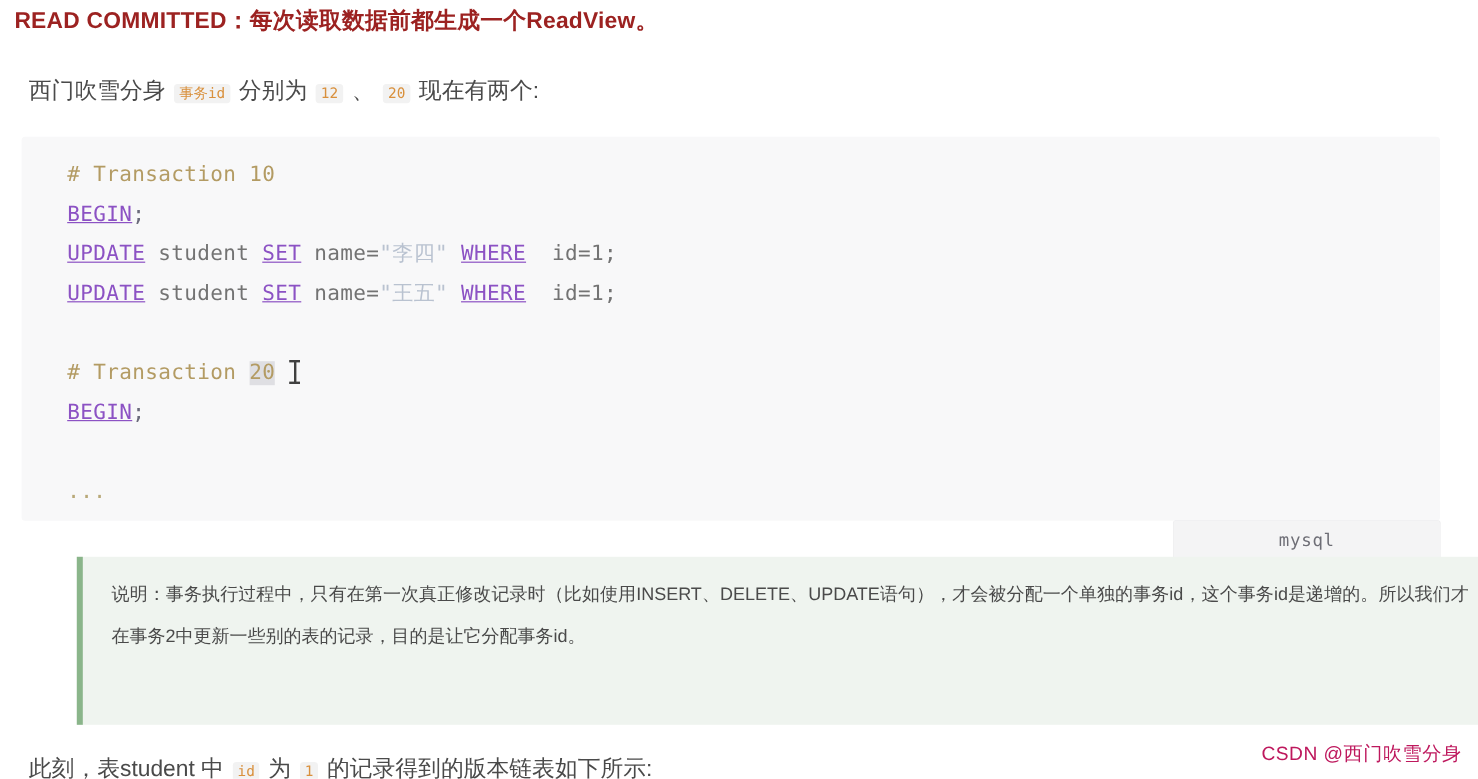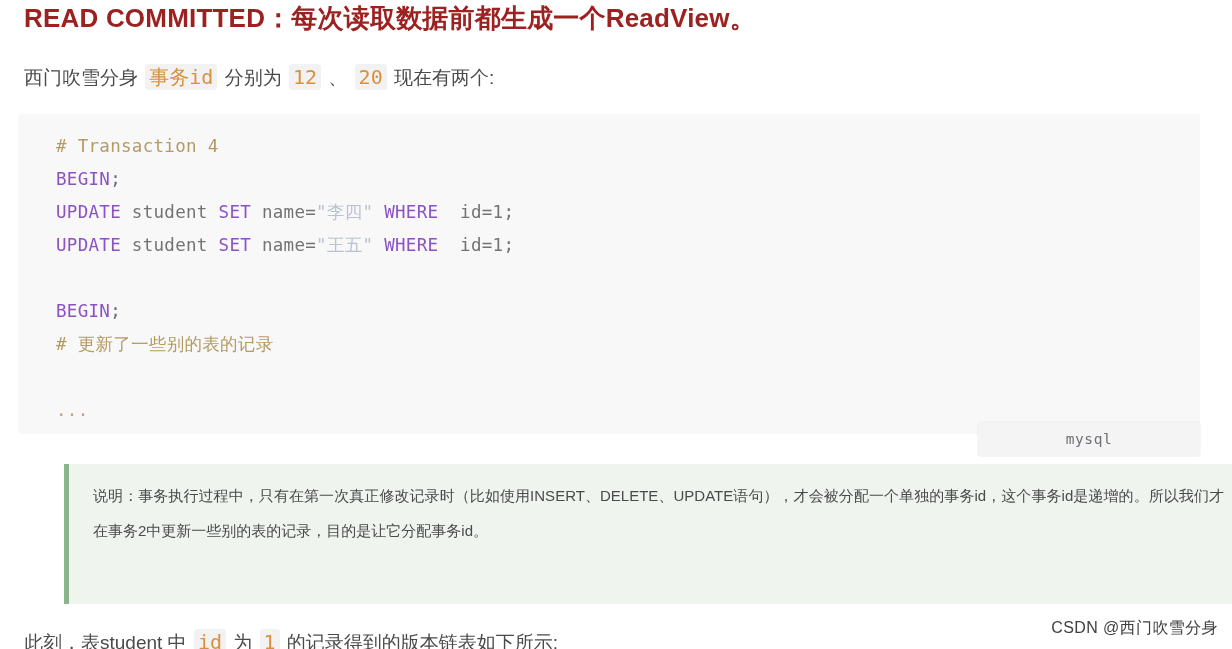--- a/index.html
+++ b/index.html
@@ -12,23 +12,23 @@
   }
   body {
     font-family: "Liberation Sans", "DejaVu Sans", sans-serif;
     color: #4d4d4d;
     position: relative;
   }
 
   
   .heading {
     position: absolute;
-    left: 24px;
+    left: 12px;
     top: 5px;
-    font-size: 26px;
+    font-size: 19px;
     font-weight: bold;
     color: #9c2221;
     letter-spacing: 0.2px;
     white-space: nowrap;
     line-height: 26px;
   }
   .heading .latin { font-weight: bold; }
   .heading .cjk   { font-weight: bold; }
 
   
@@ -38,21 +38,21 @@
     top: 63px;
     font-size: 19px;
     color: #4a4a4a;
     white-space: nowrap;
     line-height: 28px;
   }
   code.inline {
     font-family: "DejaVu Sans Mono", "Liberation Mono", monospace;
     background: #f2f2f2;
     color: #d9903c;
-    font-size: 20px;
+    font-size: 12px;
     padding: 1px 4px;
     border-radius: 3px;
     margin: 0 2px;
   }
 
   
   .codeblock {
     position: absolute;
     left: 18px;
     top: 114px;
@@ -66,21 +66,21 @@
   }
   .code-line {
     font-family: "DejaVu Sans Mono", "Liberation Mono", monospace;
     font-size: 17.5px;
     line-height: 33px;
     white-space: pre;
     color: #3f3f46;
     letter-spacing: 0.3px;
   }
   .tok-comment { color: #b39b63; }
-  .tok-kw      { color: #8c52c4; }
+  .tok-kw      { color: #8c52c4; text-decoration: underline; }
   .tok-plain   { color: #737373; }
   .tok-str     { color: #b9c2d0; }
   .tok-punct   { color: #6b6b7b; }
   .tok-dots    { color: #b8a878; }
   .sel {
     background: #dfdfe3;
   }
   .caret {
     display: inline-block;
     position: relative;
@@ -106,21 +106,21 @@
     top: 0;
     bottom: 0;
     width: 1.6px;
     background: #404040;
   }
 
   
   .lang-badge {
     position: absolute;
     left: 978px;
-    top: 422px;
+    top: 434px;
     width: 222px;
     height: 34px;
     background: #f4f4f5;
     border-radius: 2px;
     box-shadow: 0 0 0 0.5px #ececee;
     display: flex;
     align-items: center;
     justify-content: center;
     font-family: "DejaVu Sans Mono", "Liberation Mono", monospace;
     font-size: 14.5px;
@@ -159,45 +159,45 @@
     line-height: 36px;
     margin-top: 12px;
   }
 
   
   .watermark {
     position: absolute;
     right: 14px;
     top: 618px;
     font-size: 16px;
-    color: #404040;
+    color: #be185d;
     white-space: nowrap;
     letter-spacing: 0.4px;
   }
 </style>
 </head>
 <body>
 
 <div class="heading">
   <span class="latin">READ COMMITTED</span><span class="cjk">：</span><span class="cjk">每次读取数据前都生成一个ReadView。</span>
 </div>
 
 <div class="intro">
   <span>西门吹雪分身 </span><code class="inline">事务id</code><span> 分别为 </span><code class="inline">12</code><span> 、 </span><code class="inline">20</code><span> 现在有两个:</span>
 </div>
 
 <div class="codeblock">
   <div id="code-lines">
-      <div class="code-line"><span class="tok-comment"># Transaction 4</span></div>
+      <div class="code-line"><span class="tok-comment"># Transaction 10</span></div>
       <div class="code-line"><span class="tok-kw">BEGIN</span><span class="tok-punct">;</span></div>
       <div class="code-line"><span class="tok-kw">UPDATE</span><span class="tok-plain"> student </span><span class="tok-kw">SET</span><span class="tok-plain"> name=</span><span class="tok-str">"李四"</span><span class="tok-plain"> </span><span class="tok-kw">WHERE</span><span class="tok-plain">  id=1;</span></div>
       <div class="code-line"><span class="tok-kw">UPDATE</span><span class="tok-plain"> student </span><span class="tok-kw">SET</span><span class="tok-plain"> name=</span><span class="tok-str">"王五"</span><span class="tok-plain"> </span><span class="tok-kw">WHERE</span><span class="tok-plain">  id=1;</span></div>
       <div class="code-line">&nbsp;</div>
+      <div class="code-line"><span class="tok-comment"># Transaction </span><span class="tok-comment sel">20</span><span class="caret"><span></span></span></div>
       <div class="code-line"><span class="tok-kw">BEGIN</span><span class="tok-punct">;</span></div>
-      <div class="code-line"><span class="tok-comment"># 更新了一些别的表的记录</span></div>
       <div class="code-line">&nbsp;</div>
       <div class="code-line"><span class="tok-dots">...</span></div>
     </div>
 </div>
 
 <div class="lang-badge">
   <span>mysql</span>
 </div>
 
 <blockquote class="note">

